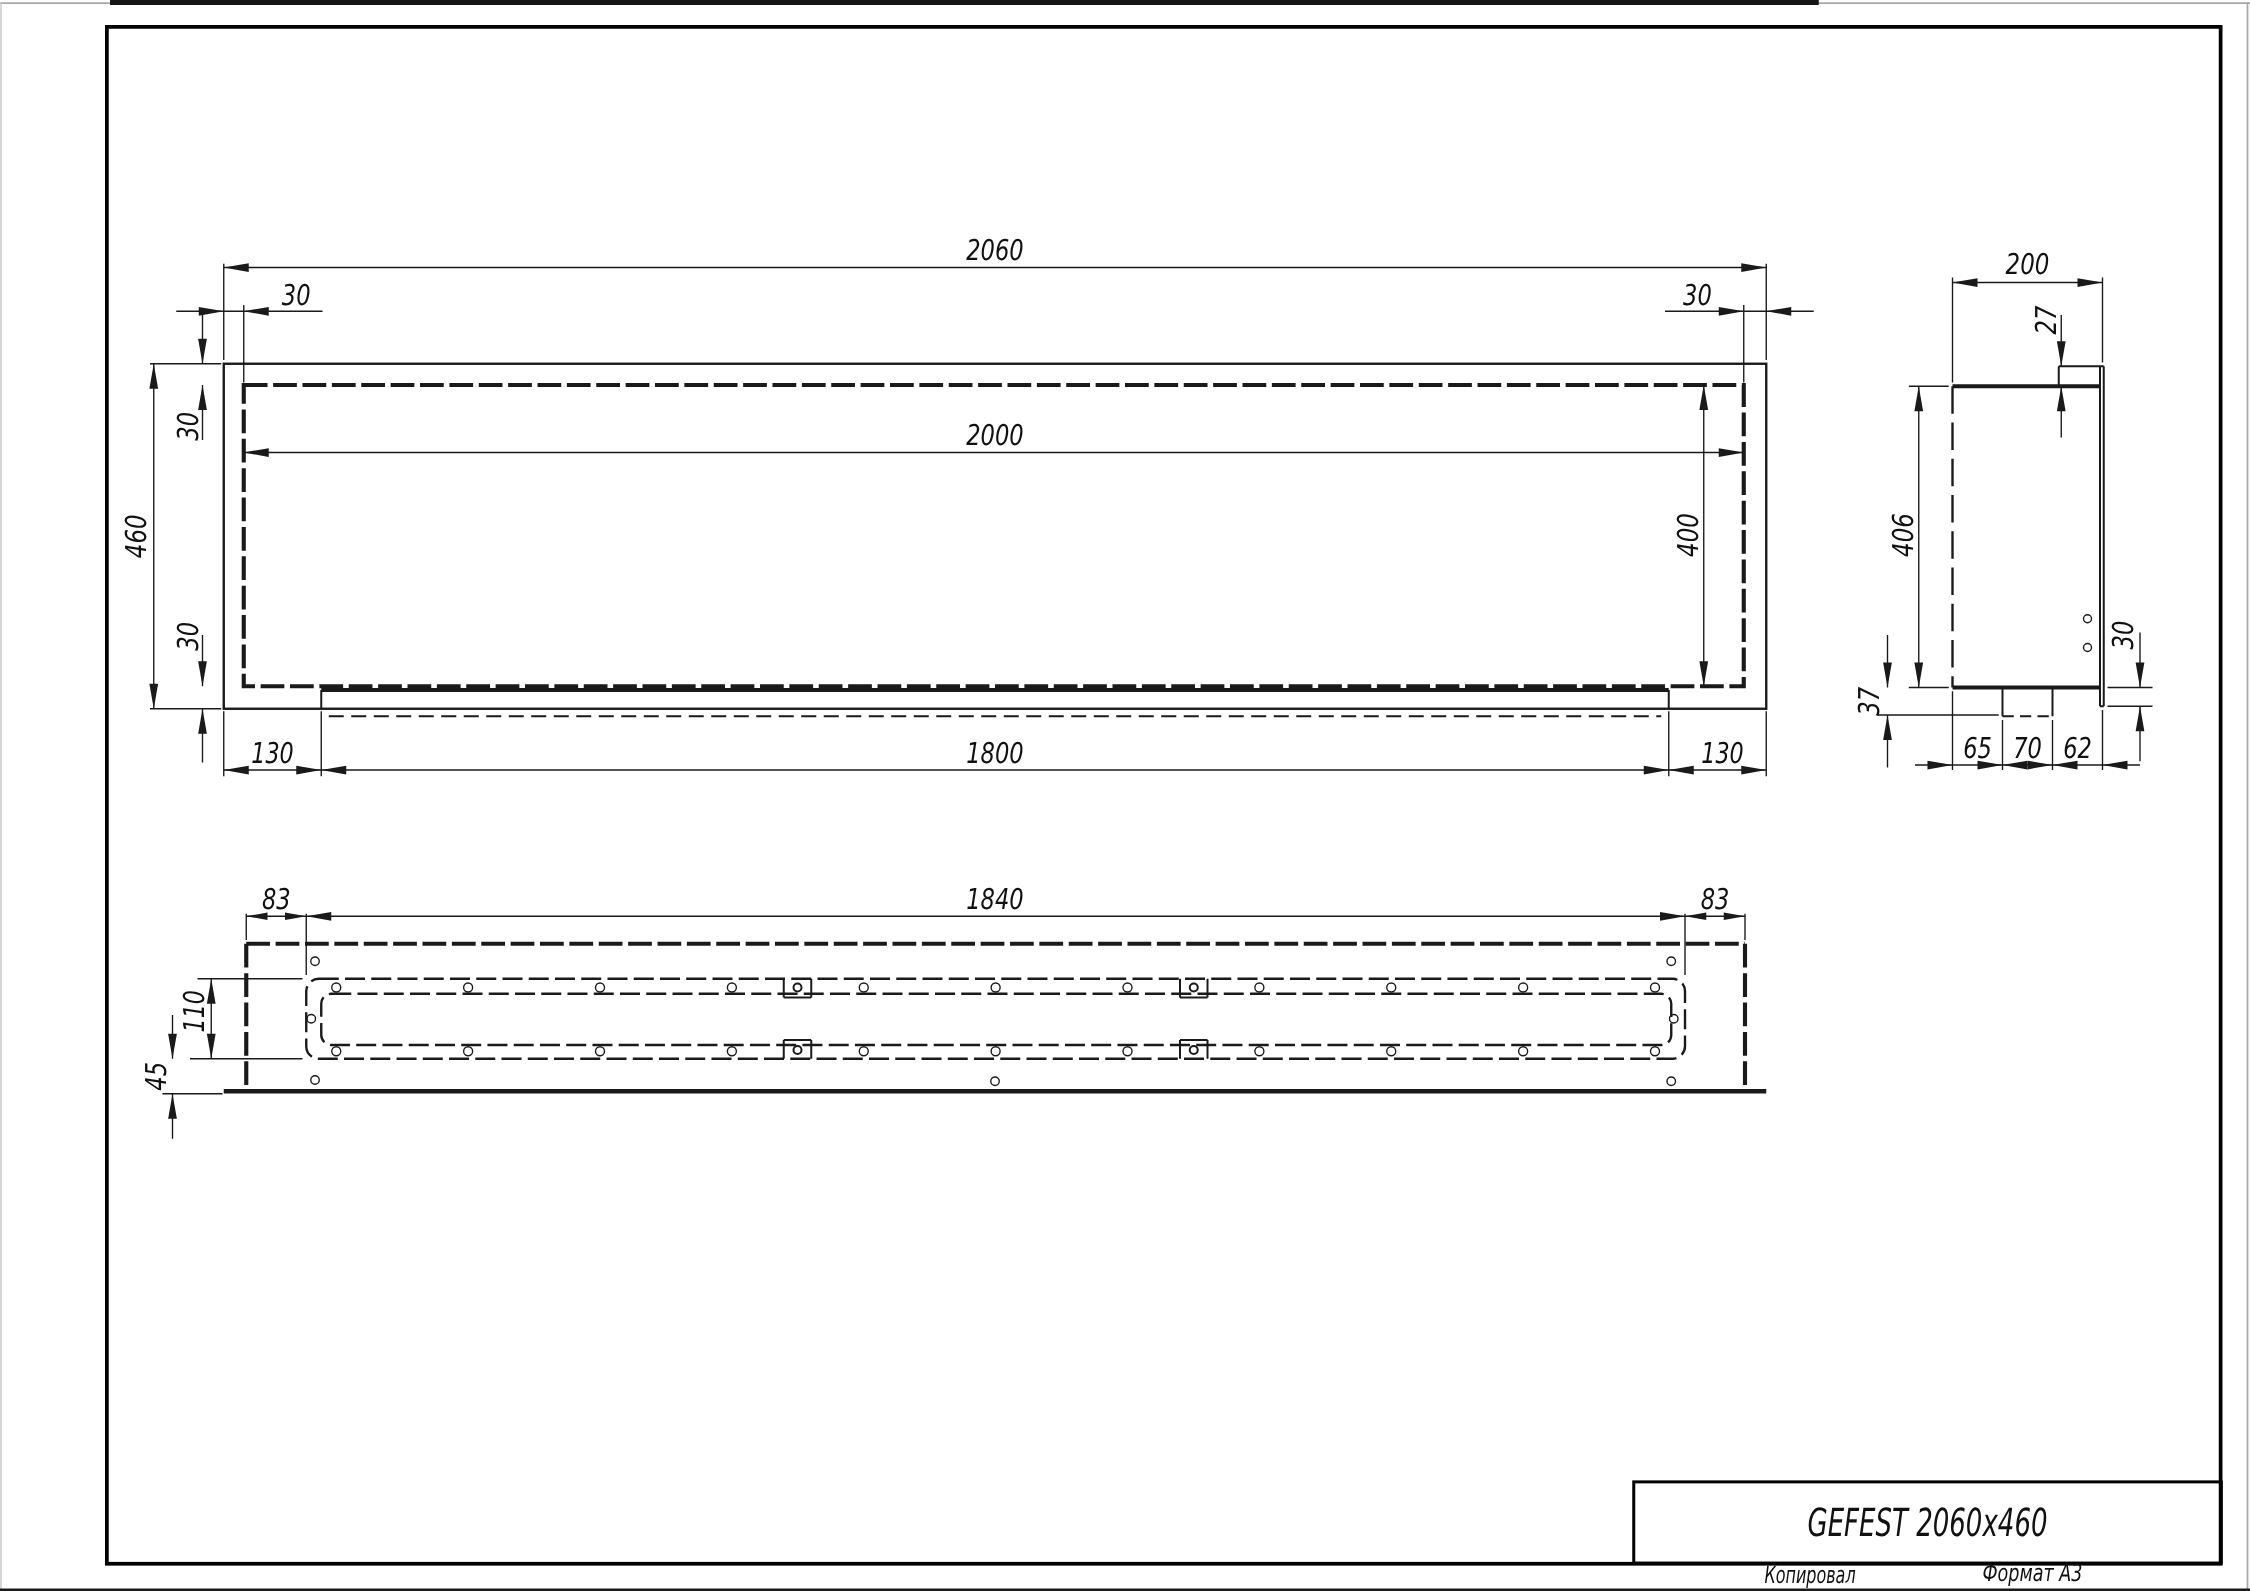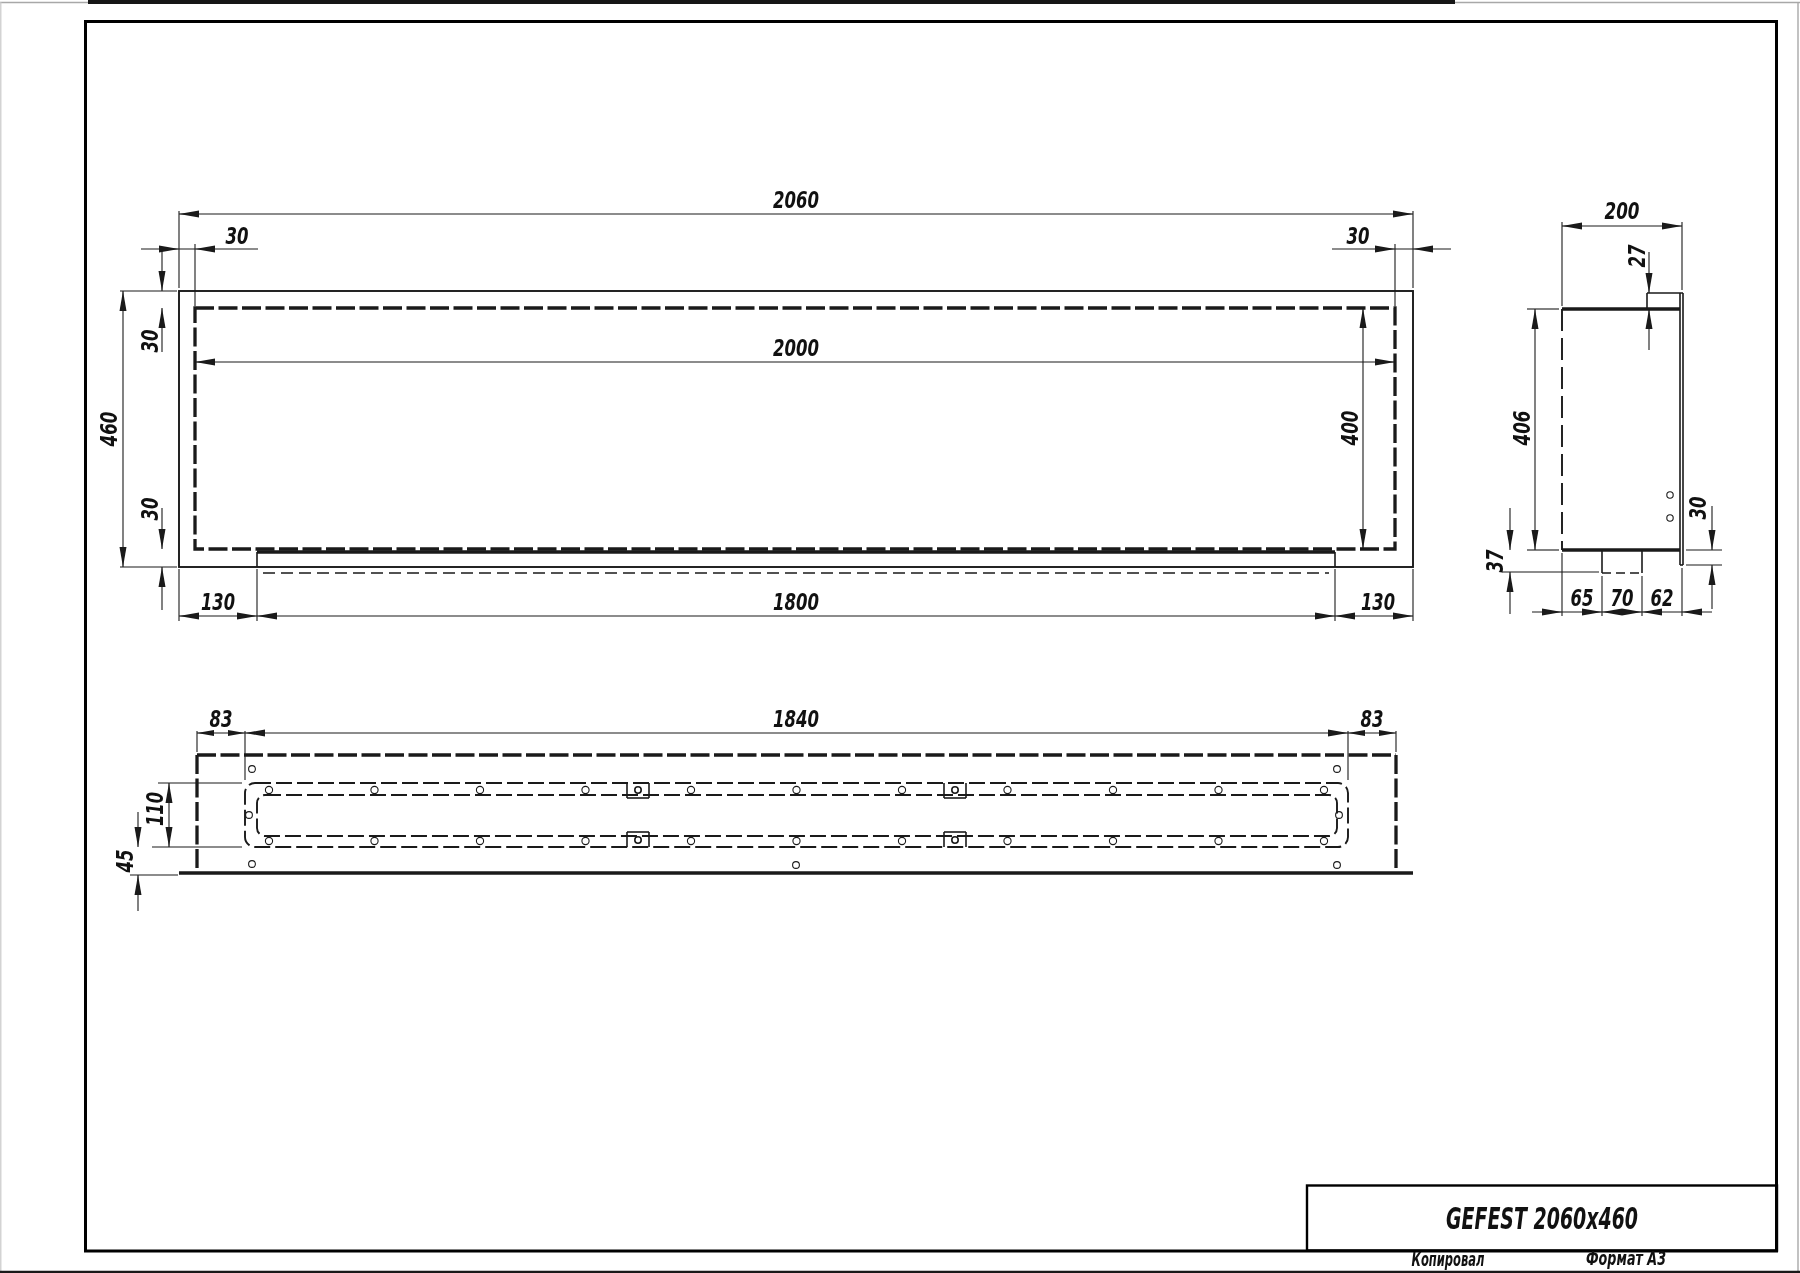--- a/index.html
+++ b/index.html
@@ -1,17 +1,17 @@
 <!DOCTYPE html>
 <html><head>
 <meta charset="utf-8">
 <style>
   html,body{margin:0;padding:0;background:#ffffff;}
   body{font-family:"Liberation Sans",sans-serif;}
-  .stage{width:1800px;height:1273px;position:relative;background:#ffffff;overflow:hidden;font-weight:bold;}
+  .stage{width:1800px;height:1273px;position:relative;background:#ffffff;overflow:hidden;}
   svg{display:block;}
   .thin{stroke:#1a1a1a;stroke-width:1.1;fill:none;}
   .med{stroke:#1a1a1a;stroke-width:1.9;fill:none;}
   .med2{stroke:#1a1a1a;stroke-width:1.6;fill:none;}
   .thick{stroke:#1a1a1a;stroke-width:3.3;fill:none;}
   .thick4{stroke:#1a1a1a;stroke-width:3.6;fill:none;}
   .dash-heavy{stroke-dasharray:19 4.5;}
   .dash-mid{stroke-dasharray:16 5;}
   .dash-hidden{stroke-dasharray:12 6;}
   .dash-side{stroke-dasharray:22 7;}

